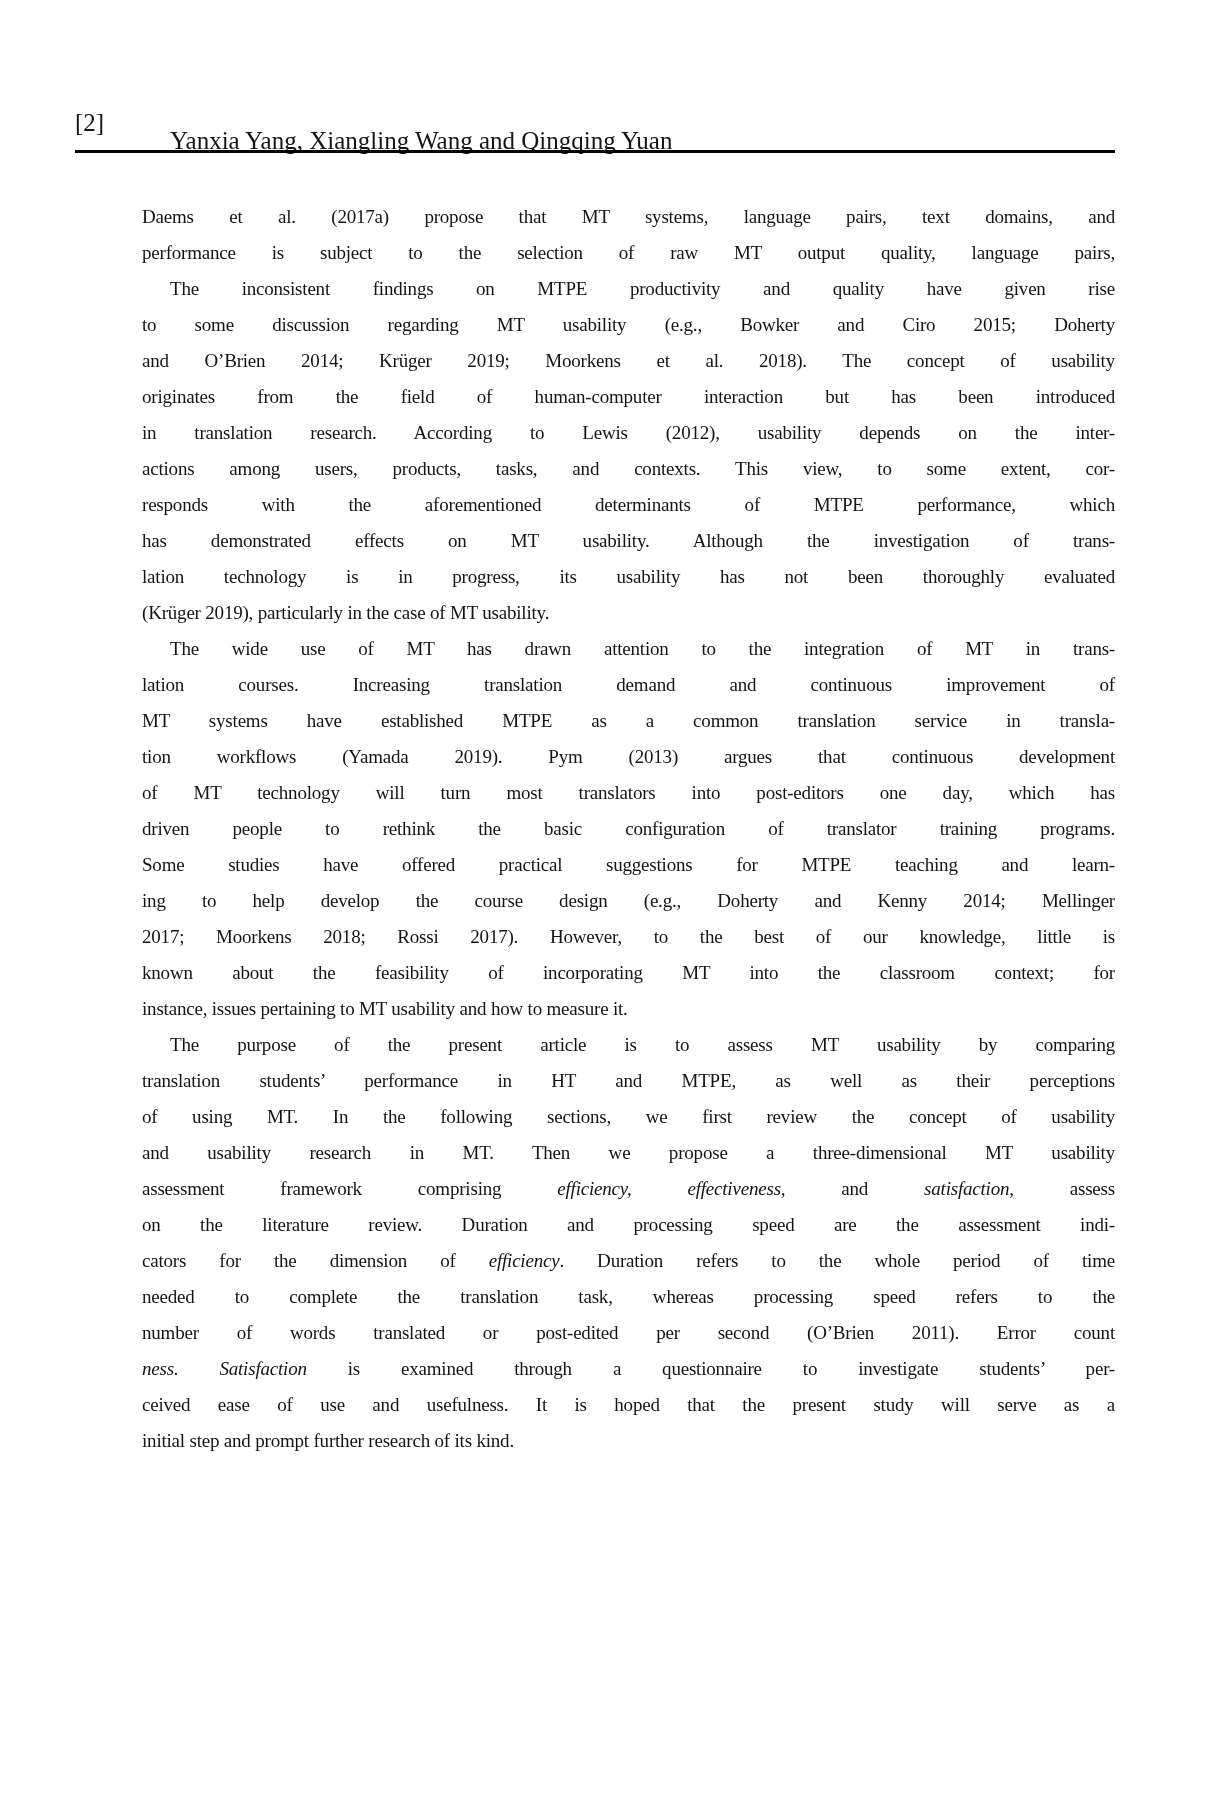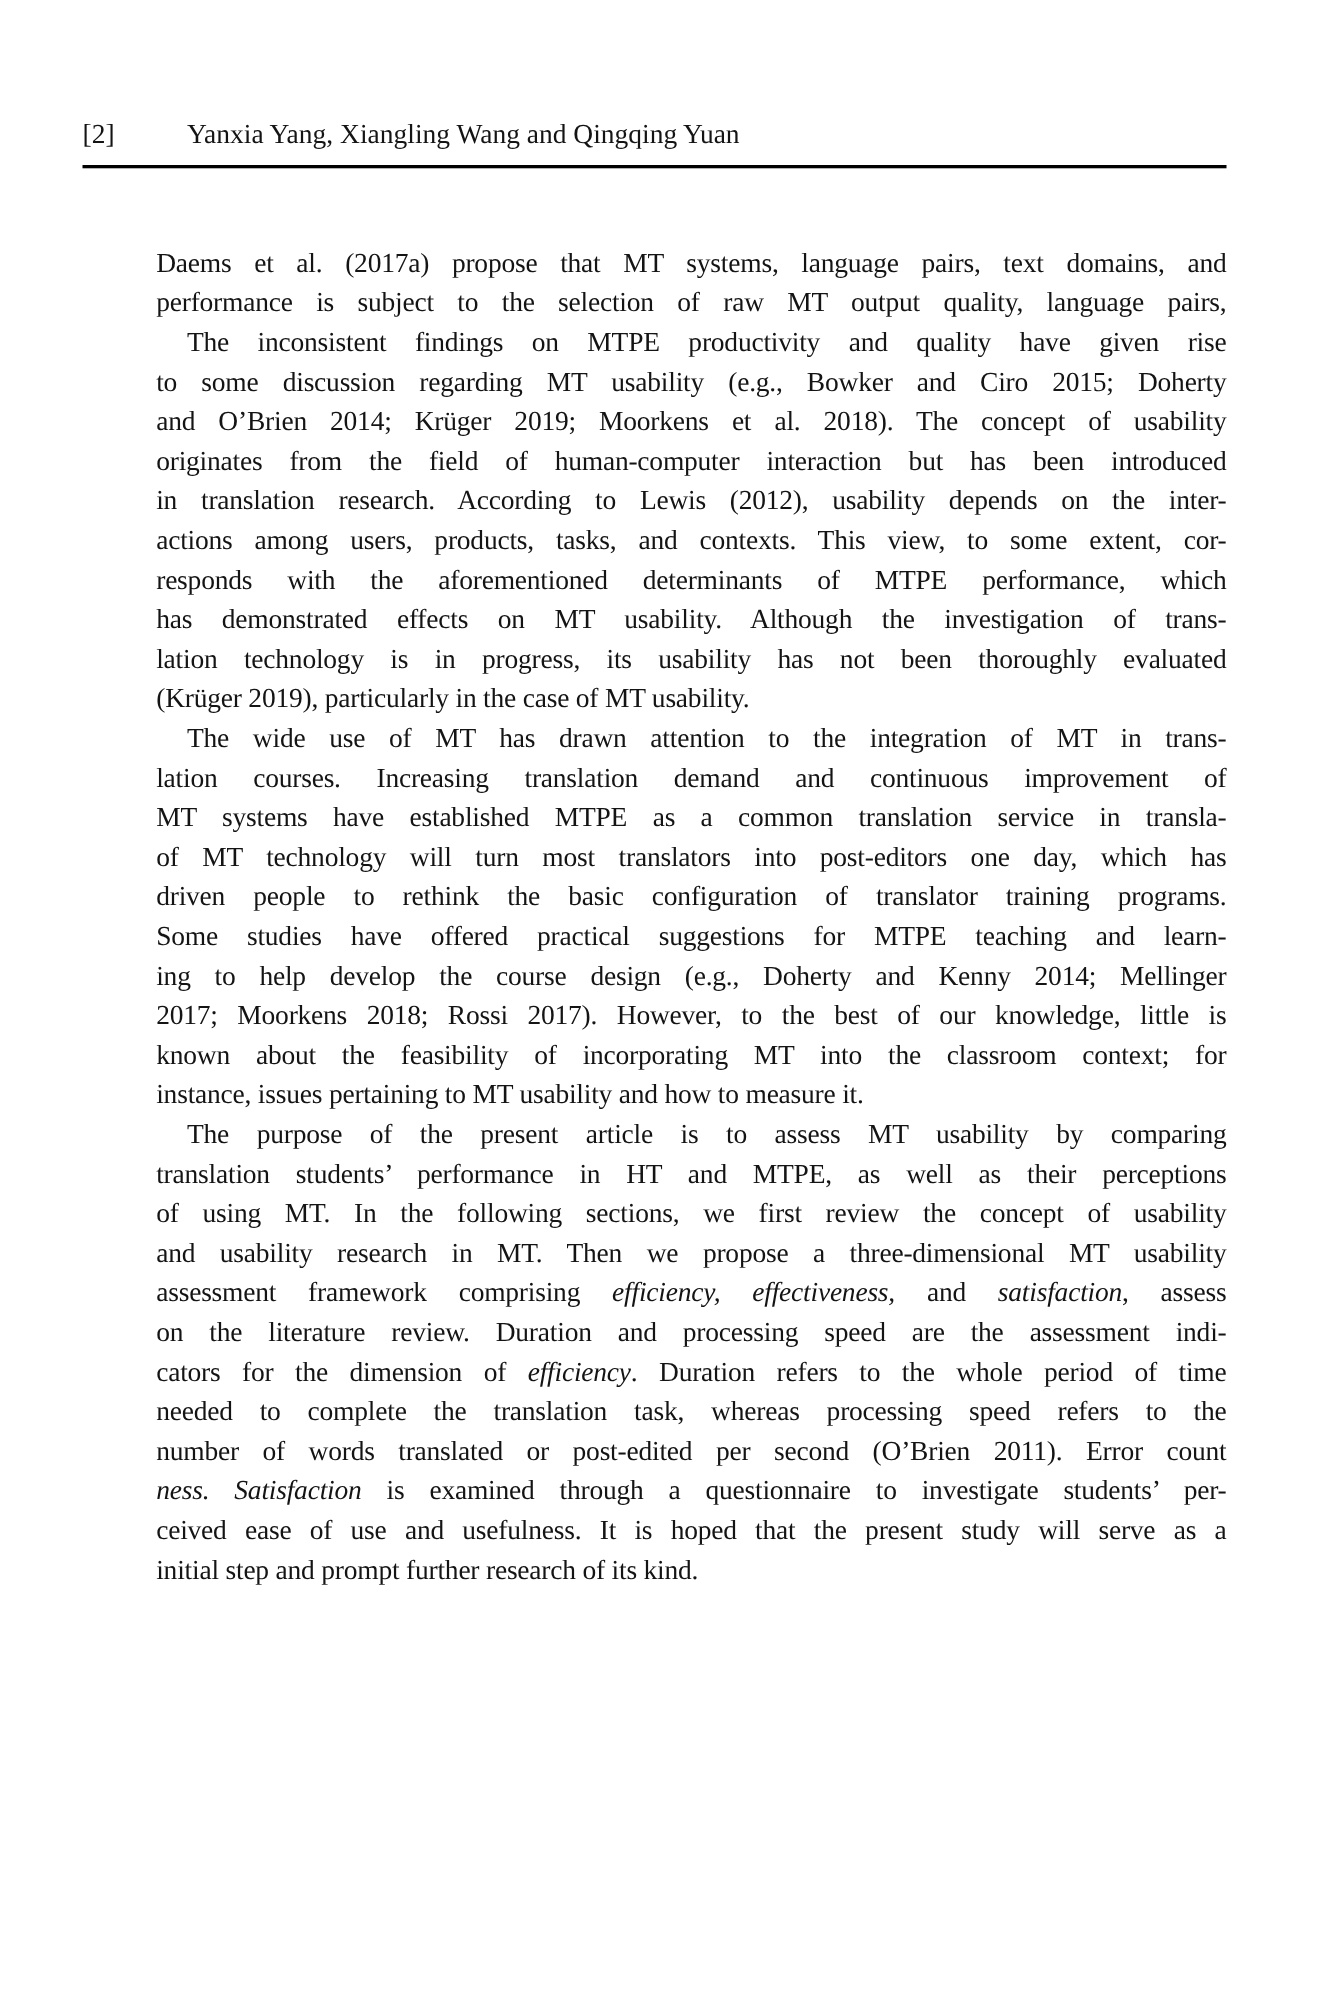--- a/index.html
+++ b/index.html
@@ -27,36 +27,36 @@
     white-space: nowrap;
   }
   .page-num {
     position: absolute;
     left: 0;
     top: 0;
   }
   .authors {
     position: absolute;
     left: 95px;
-    top: 0;
+    top: 18px;
   }
   .head-rule {
     position: absolute;
     left: 75px;
     top: 150px;
     width: 1040px;
     height: 3px;
     background: #000000;
   }
   .body-text {
     position: absolute;
     left: 142px;
-    top: 222px;
+    top: 199px;
     width: 973px;
-    font-size: 25px;
+    font-size: 19px;
     line-height: 36px;
     letter-spacing: -0.2px;
   }
   .text-line {
     text-align: justify;
     text-align-last: justify;
     white-space: normal;
   }
   .text-line.para-end {
     text-align-last: left;
@@ -94,20 +94,21 @@
         <div class="text-line"><span>actions among users, products, tasks, and contexts. This view, to some extent, cor-</span></div>
         <div class="text-line"><span>responds with the aforementioned determinants of MTPE performance, which</span></div>
         <div class="text-line"><span>has demonstrated effects on MT usability. Although the investigation of trans-</span></div>
         <div class="text-line"><span>lation technology is in progress, its usability has not been thoroughly evaluated</span></div>
         <div class="text-line para-end"><span>(Krüger 2019), particularly in the case of MT usability.</span></div>
       </div>
       <div>
         <div class="text-line indent"><span>The wide use of MT has drawn attention to the integration of MT in trans-</span></div>
         <div class="text-line"><span>lation courses. Increasing translation demand and continuous improvement of</span></div>
         <div class="text-line"><span>MT systems have established MTPE as a common translation service in transla-</span></div>
+        <div class="text-line"><span>tion workflows (Yamada 2019). Pym (2013) argues that continuous development</span></div>
         <div class="text-line"><span>of MT technology will turn most translators into post-editors one day, which has</span></div>
         <div class="text-line"><span>driven people to rethink the basic configuration of translator training programs.</span></div>
         <div class="text-line"><span>Some studies have offered practical suggestions for MTPE teaching and learn-</span></div>
         <div class="text-line"><span>ing to help develop the course design (e.g., Doherty and Kenny 2014; Mellinger</span></div>
         <div class="text-line"><span>2017; Moorkens 2018; Rossi 2017). However, to the best of our knowledge, little is</span></div>
         <div class="text-line"><span>known about the feasibility of incorporating MT into the classroom context; for</span></div>
         <div class="text-line para-end"><span>instance, issues pertaining to MT usability and how to measure it.</span></div>
       </div>
       <div>
         <div class="text-line indent"><span>The purpose of the present article is to assess MT usability by comparing</span></div>

